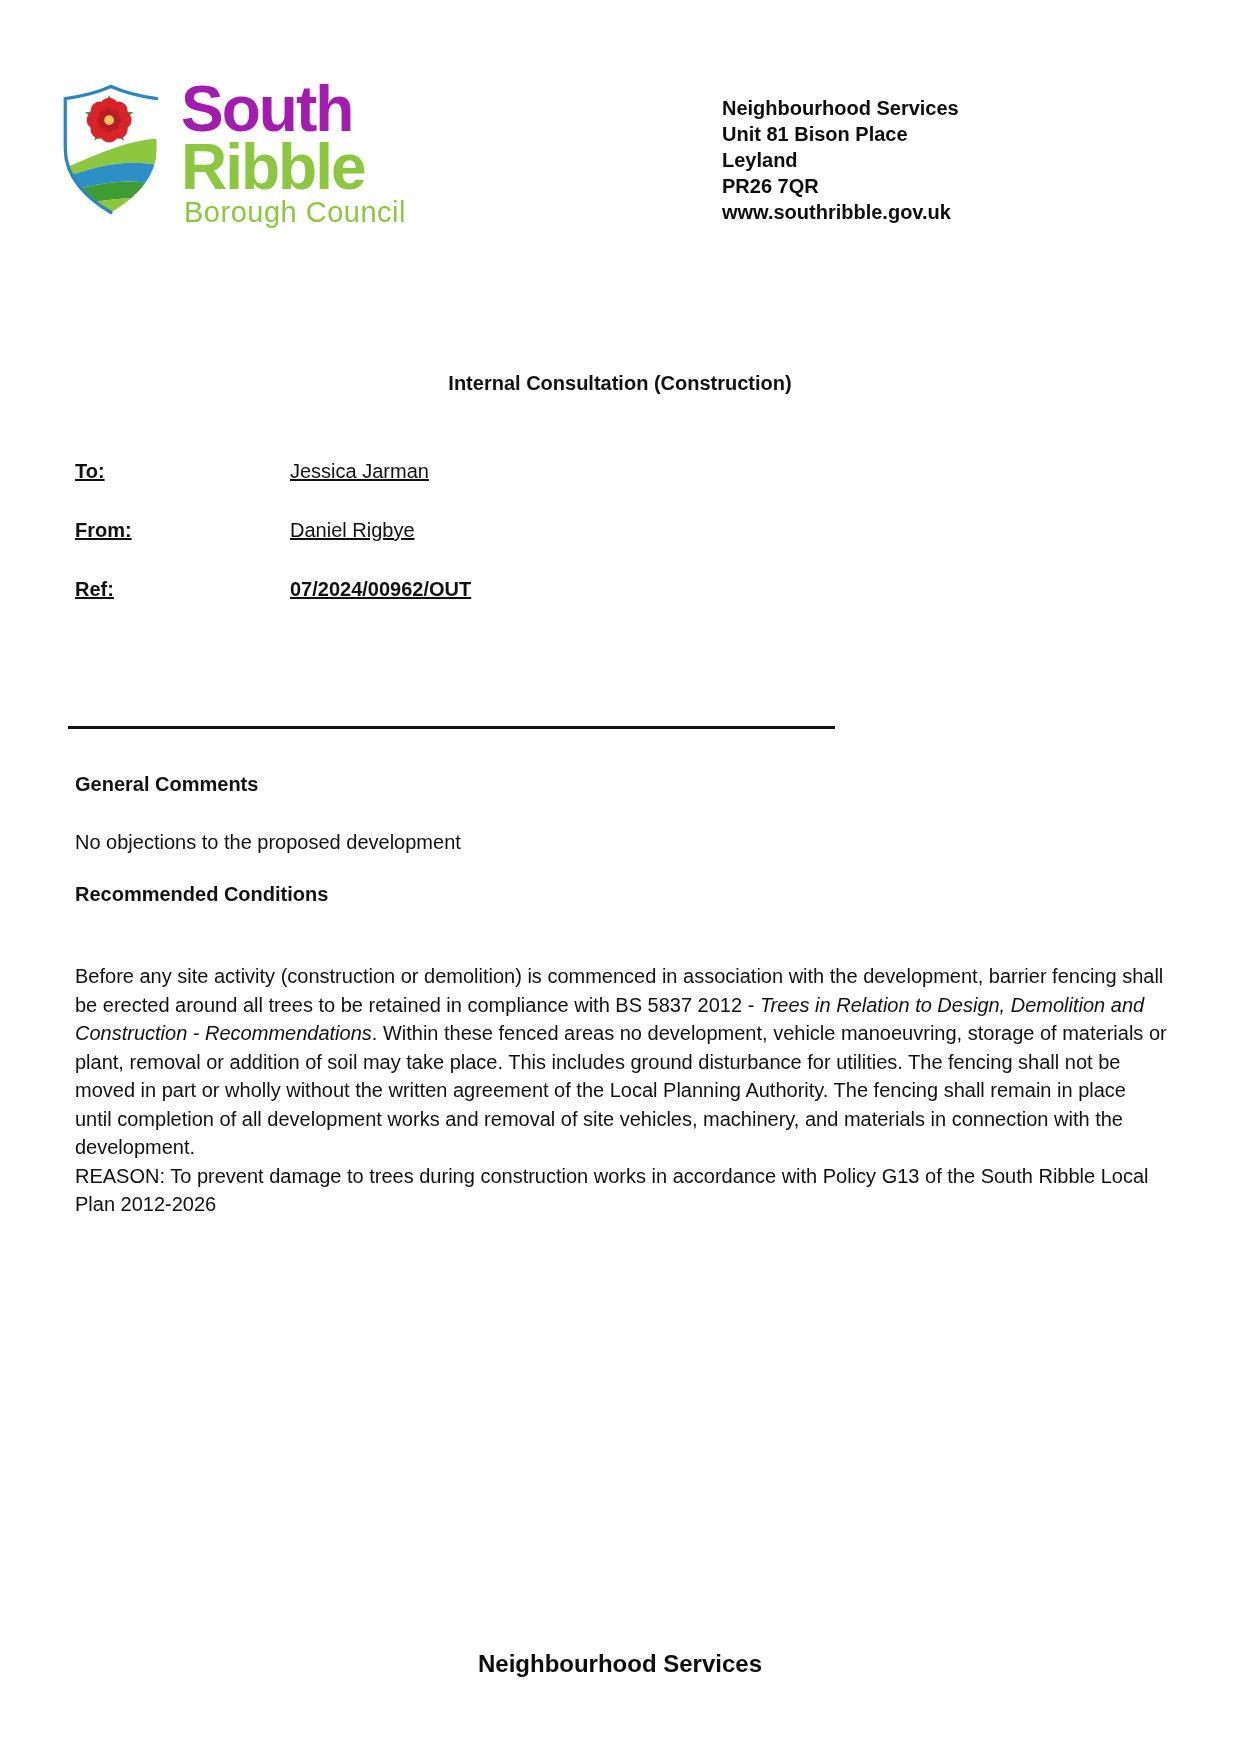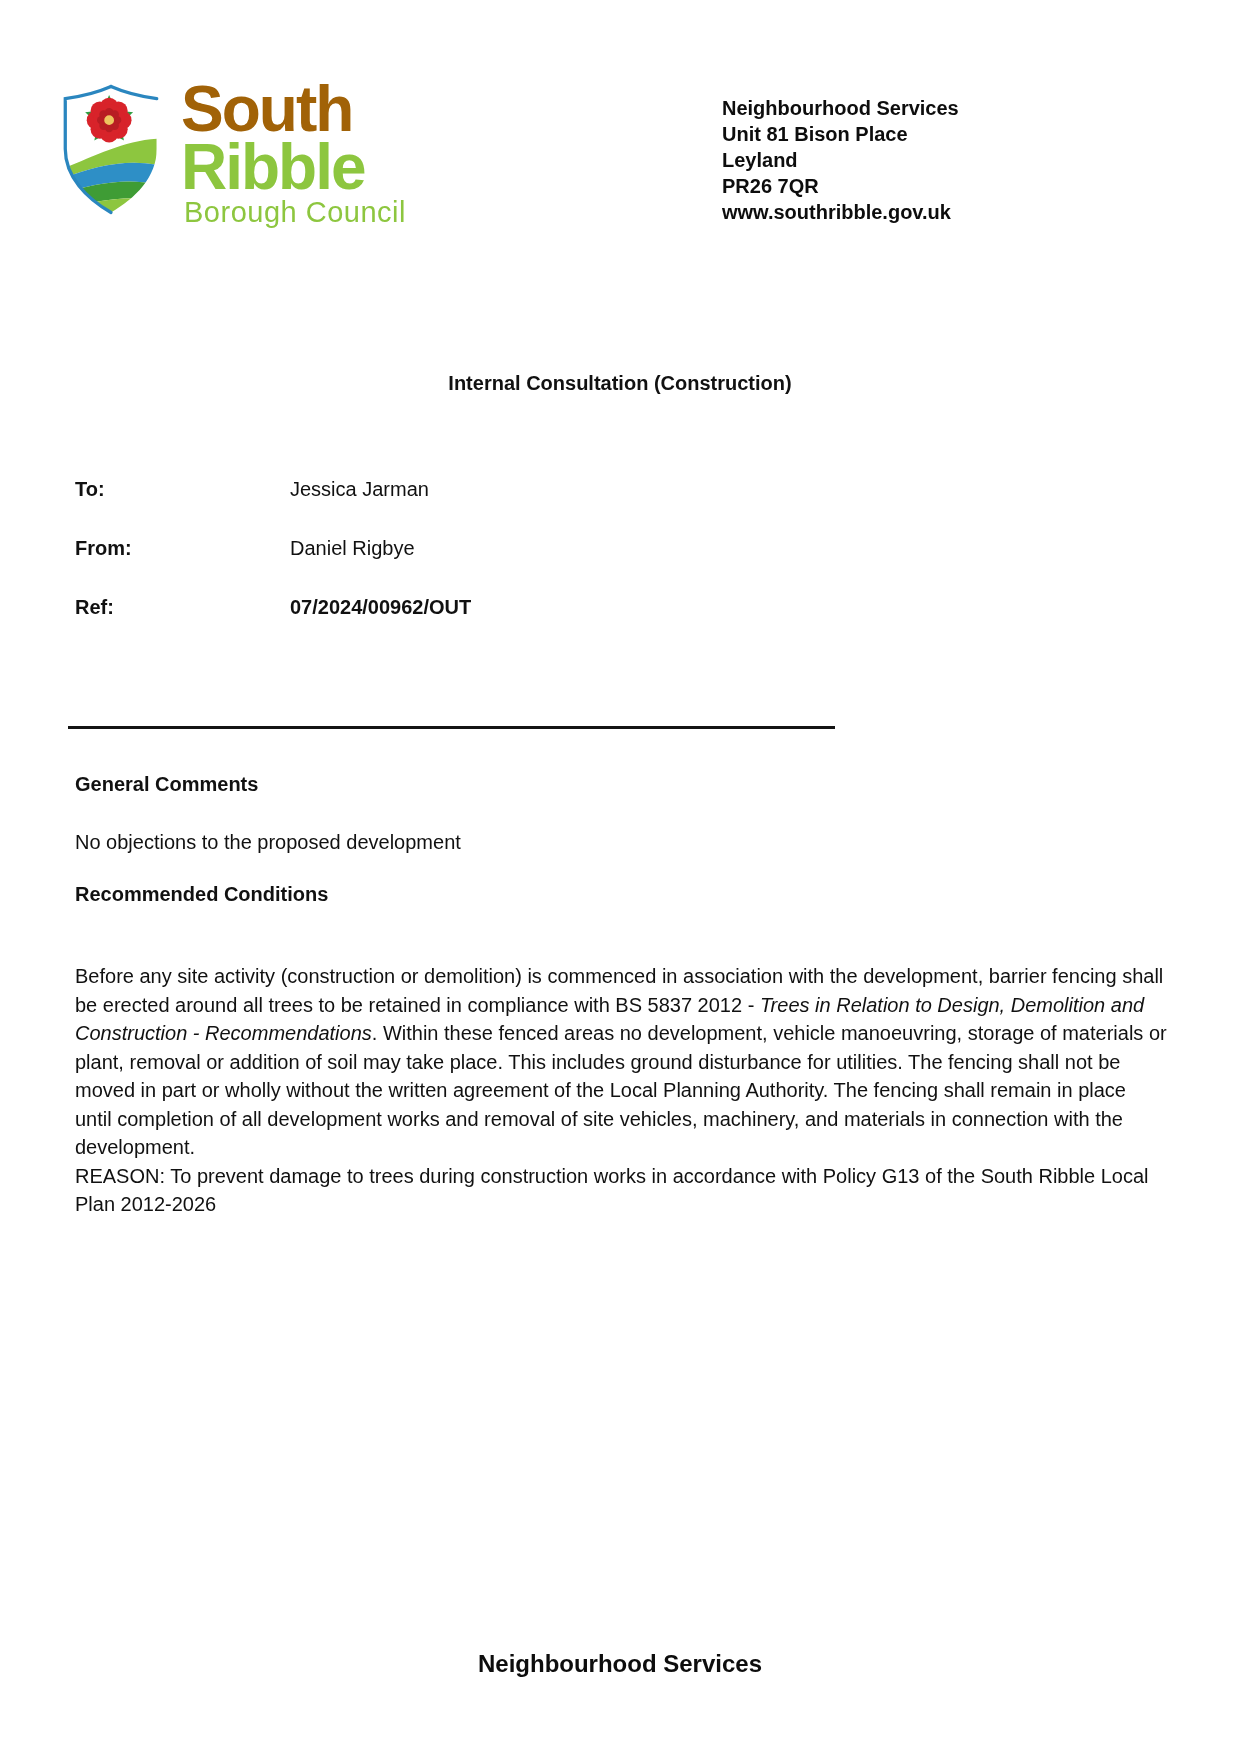--- a/index.html
+++ b/index.html
@@ -9,31 +9,31 @@
     background:#ffffff;
     font-family:"Liberation Sans",sans-serif;
     color:#111111;
     overflow:hidden;
   }
 
   
   .logo{position:absolute;left:55px;top:80px;display:flex;align-items:flex-start;}
   .logo-shield{flex:0 0 auto;}
   .logo-text{margin-left:14px;line-height:58px;white-space:nowrap;}
-  .logo-south{font-size:64px;font-weight:bold;color:#a16207;letter-spacing:-2px;}
+  .logo-south{font-size:64px;font-weight:bold;color:#a21caf;letter-spacing:-2px;}
   .logo-ribble{font-size:64px;font-weight:bold;color:#8dc63f;letter-spacing:-2px;}
   .logo-borough{font-size:29px;color:#8dc63f;letter-spacing:0.5px;line-height:24px;margin-top:4px;margin-left:3px;}
 
   .sender{position:absolute;left:722px;top:95px;font-weight:bold;font-size:20px;line-height:26px;color:#0d0d0d;}
 
   
   .doc-title{position:absolute;top:372px;left:0;width:100%;text-align:center;font-size:20px;font-weight:bold;}
 
   
-  .fields{position:absolute;left:75px;top:478px;font-size:20px;}
+  .fields{position:absolute;left:75px;top:460px;font-size:20px;text-decoration:underline;}
   .field-row{display:flex;line-height:23px;margin-bottom:36px;}
   .field-label{flex:0 0 215px;font-weight:bold;}
   .field-value{font-weight:normal;}
   .field-value.bold{font-weight:bold;}
   sup{font-size:13px;line-height:0;vertical-align:super;}
 
   
   .separator{position:absolute;left:68px;top:726px;width:767px;height:3px;background:#141414;}
 
   

